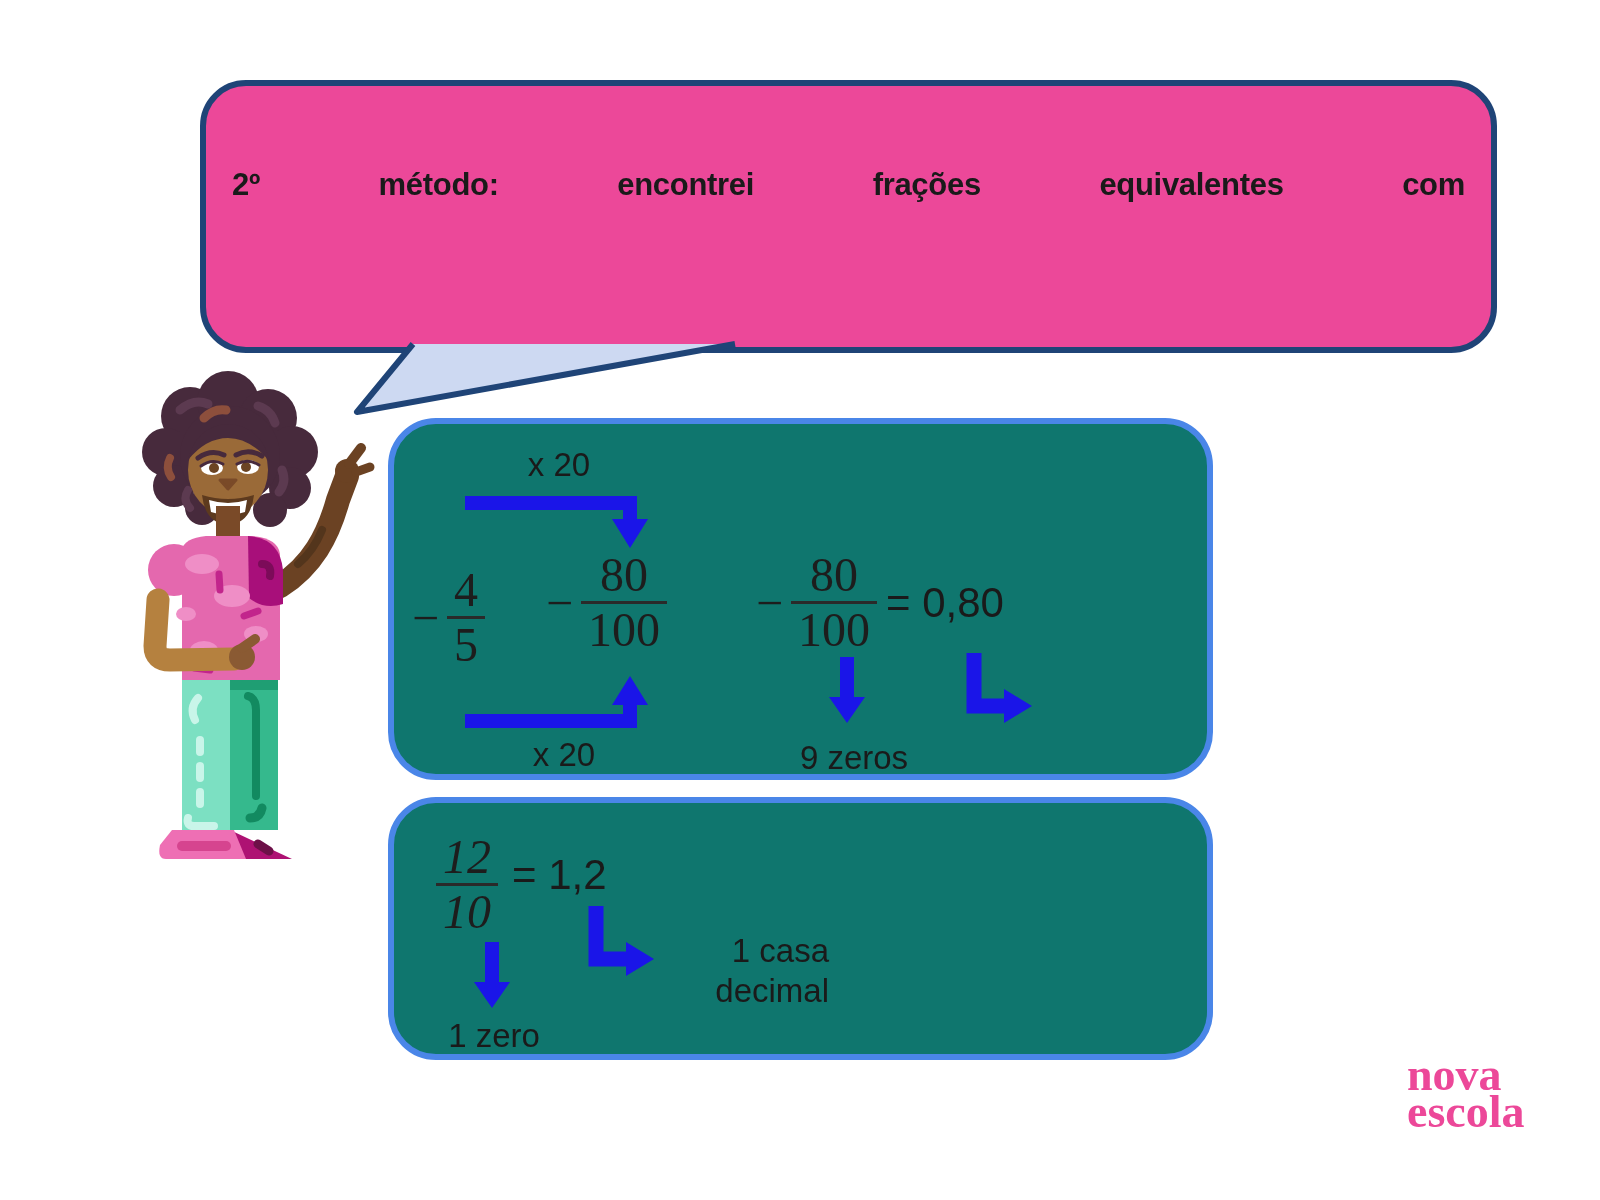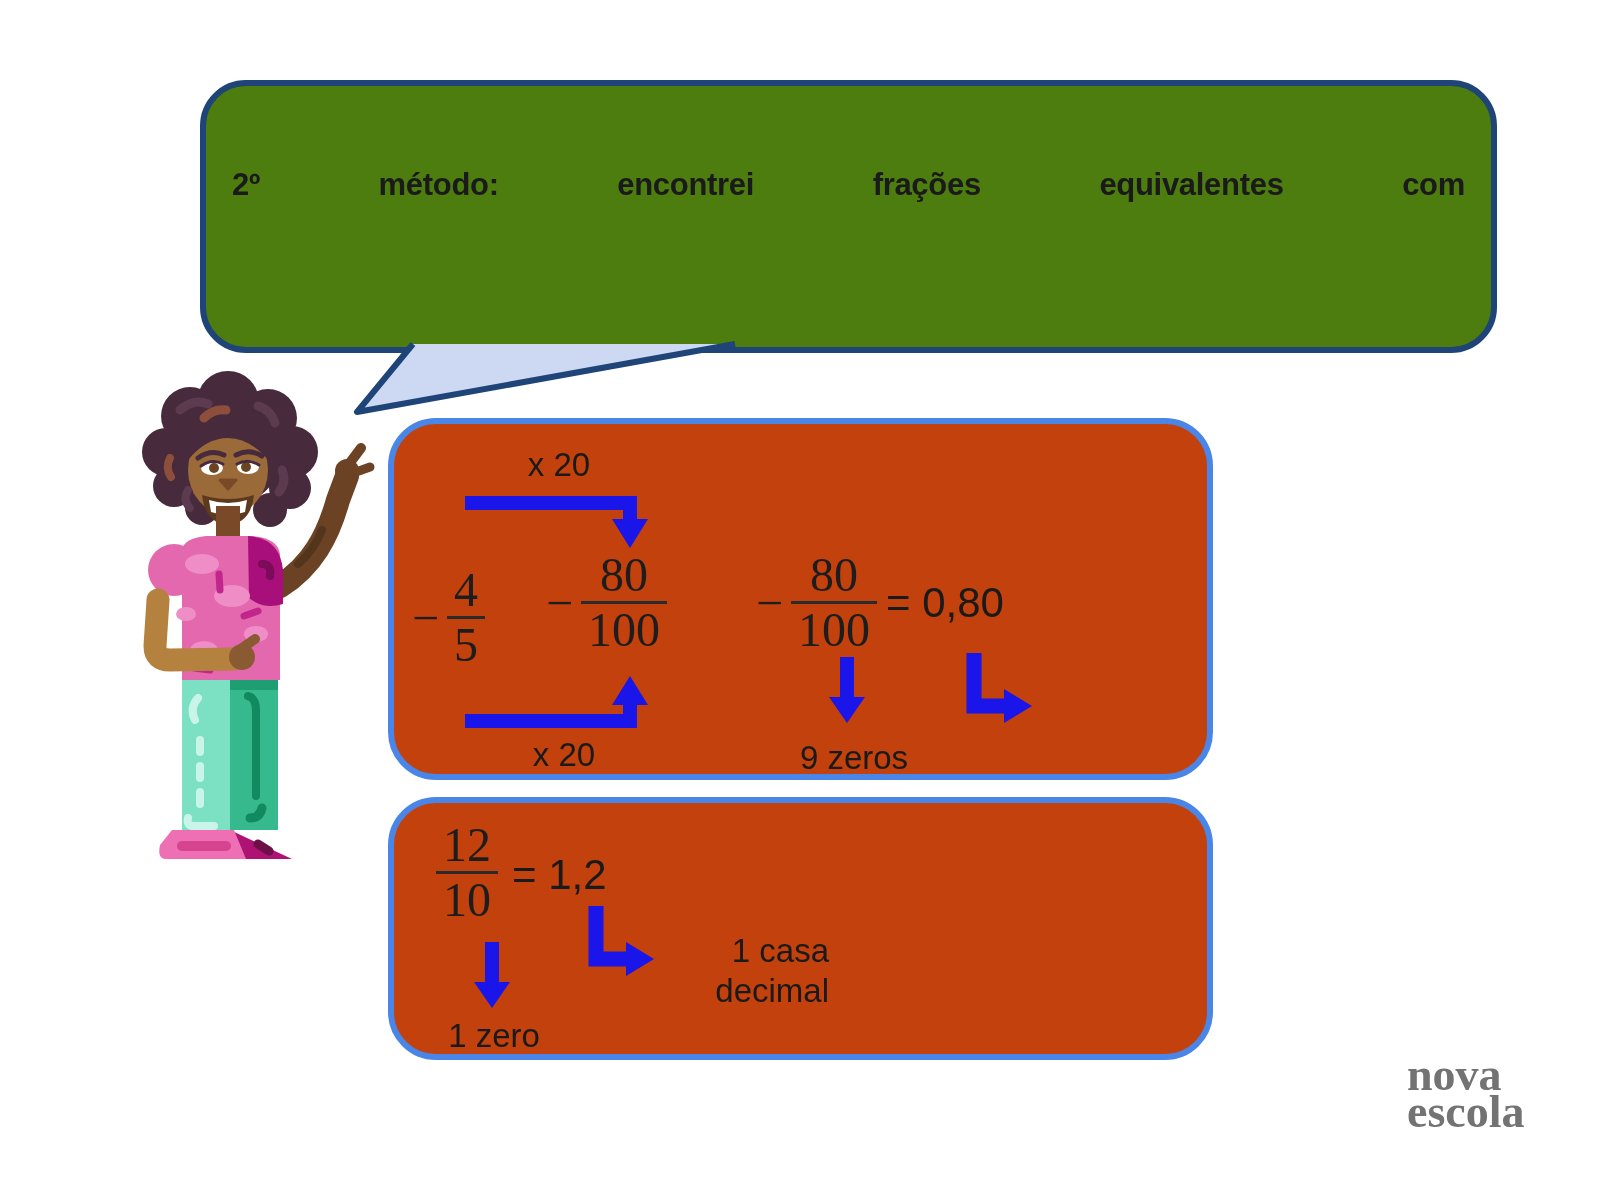--- a/index.html
+++ b/index.html
@@ -4,35 +4,35 @@
 <style>
   html,body{margin:0;padding:0;}
   body{
     width:1600px;height:1200px;position:relative;overflow:hidden;
     background:#ffffff;font-family:"Liberation Sans",sans-serif;color:#1a1a1a;
   }
 
   
   .bubble{
     position:absolute;left:200px;top:80px;width:1297px;height:273px;
-    box-sizing:border-box;background:#4d7c0f;border:6px solid #1f4477;
+    box-sizing:border-box;background:#ec4899;border:6px solid #1f4477;
     border-radius:46px;
   }
   .bubble-text{
     position:absolute;left:26px;right:26px;top:80px;
     font-size:31px;line-height:38px;font-weight:bold;letter-spacing:-0.3px;
   }
   .jline{text-align:justify;text-align-last:justify;}
   .jline.last{text-align-last:left;}
   .bubble-tail{position:absolute;left:330px;top:339px;}
 
   
   .mbox{
     position:absolute;left:388px;width:825px;box-sizing:border-box;
-    background:#c2410c;border:6px solid #4a86e8;border-radius:48px;
+    background:#0f766e;border:6px solid #4a86e8;border-radius:48px;
   }
   #box1{top:418px;height:362px;}
   #box2{top:797px;height:263px;}
   .abs{position:absolute;}
   .lbl{font-size:33px;color:#1a1a1a;white-space:nowrap;}
   .lbl.center{text-align:center;white-space:normal;line-height:40px;}
 
   
   .frac{display:inline-flex;align-items:center;font-family:"Liberation Serif",serif;color:#1d1d1d;}
   .frac .sign{font-size:48px;margin-right:8px;}
@@ -40,21 +40,21 @@
   .frac .num,.frac .den{font-size:48px;line-height:52px;padding:0 7px;}
   .frac .bar{align-self:stretch;height:3px;background:#2a2a2a;}
   .eq{font-size:42px;white-space:nowrap;}
 
   .arrow-svg{display:block;}
 
   
   .watermark{
     position:absolute;left:1407px;top:1056px;
     font-family:"Liberation Serif",serif;font-weight:bold;
-    font-size:46px;line-height:37px;color:#737373;
+    font-size:46px;line-height:37px;color:#ec4899;
   }
 </style>
 </head>
 <body>
 
 <div class="bubble">
   <div class="bubble-text">
     <div class="jline">2º método: encontrei frações equivalentes com</div>
   </div>
 </div>
@@ -200,21 +200,21 @@
   </svg>
   <div class="abs lbl" style="left:385px;top:315px;width:150px;text-align:center;">9 zeros</div>
 
   <svg class="abs arrow-svg" style="left:572px;top:229px;" width="90" height="72" viewBox="0 0 90 72">
     <path d="M 8 0 V 53 H 40" fill="none" stroke="#1a15e8" stroke-width="15"></path>
     <polygon points="38,36 38,70 66,53" fill="#1a15e8"></polygon>
   </svg>
 </div>
 
 <div class="mbox" id="box2">
-  <div class="abs frac" style="left:42px;top:16px;">
+  <div class="abs frac" style="left:42px;top:28px;font-style:italic;">
     <span class="col">
       <span class="num">12</span>
       <span class="bar"></span>
       <span class="den">10</span>
     </span>
   </div>
 
   <div class="abs eq" style="left:118px;top:48px;">= 1,2</div>
 
   <svg class="abs arrow-svg" style="left:194px;top:103px;" width="90" height="72" viewBox="0 0 90 72">

